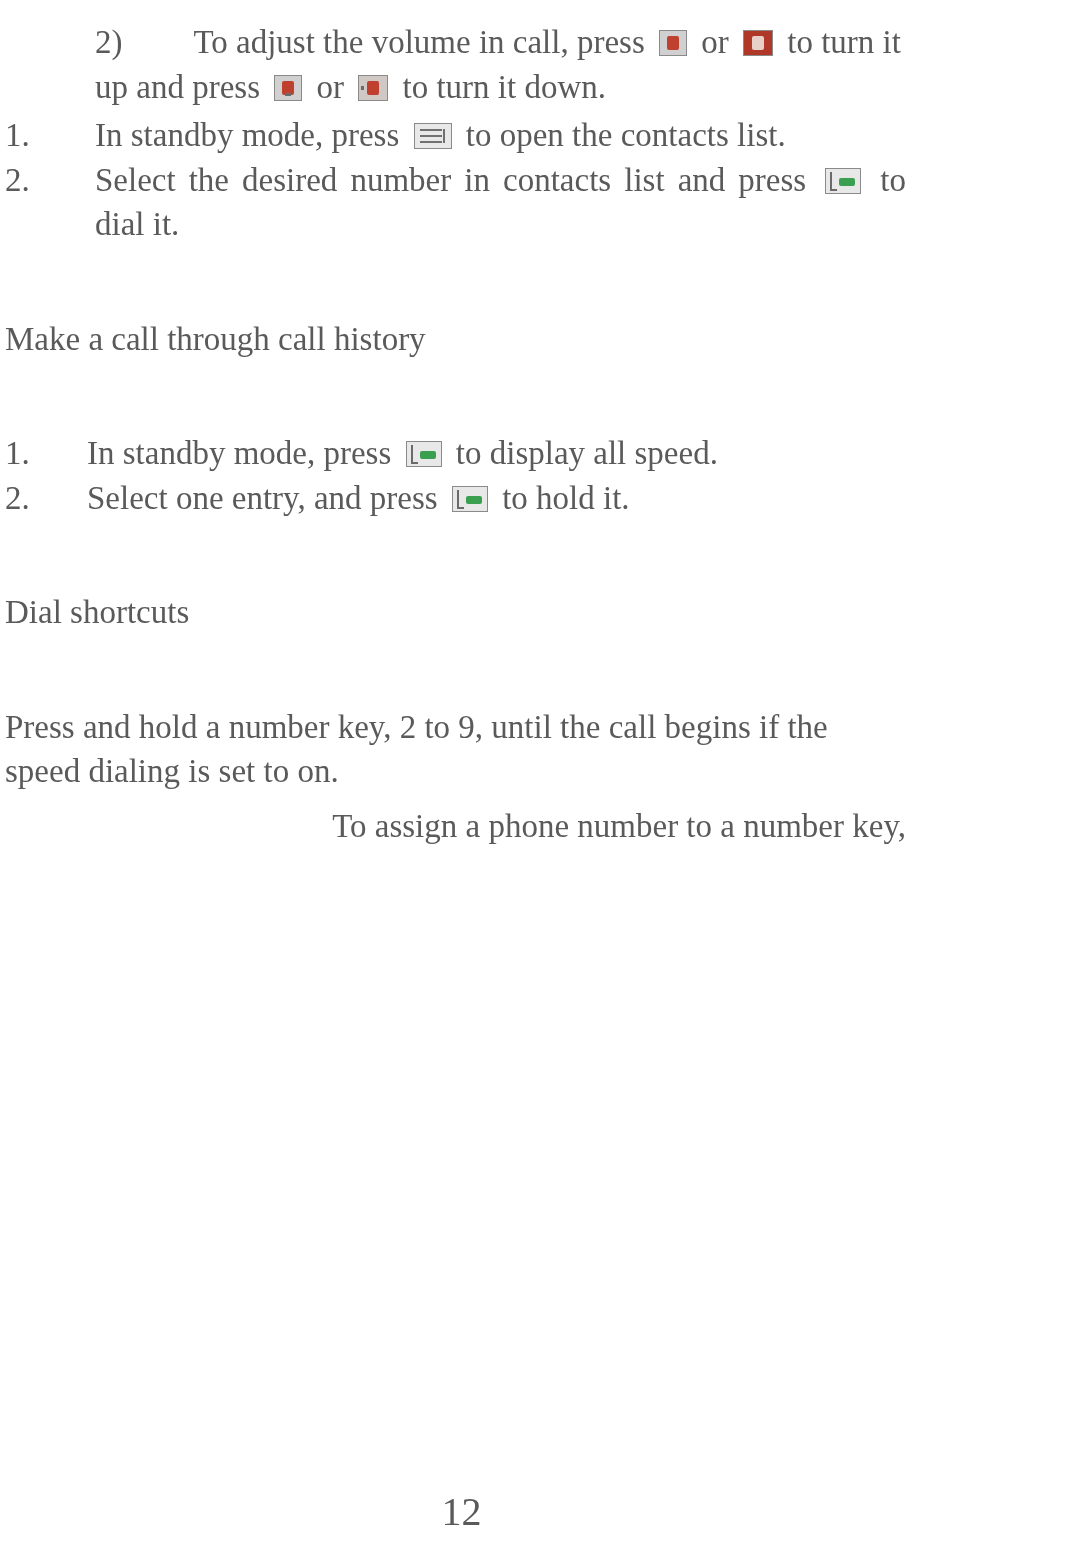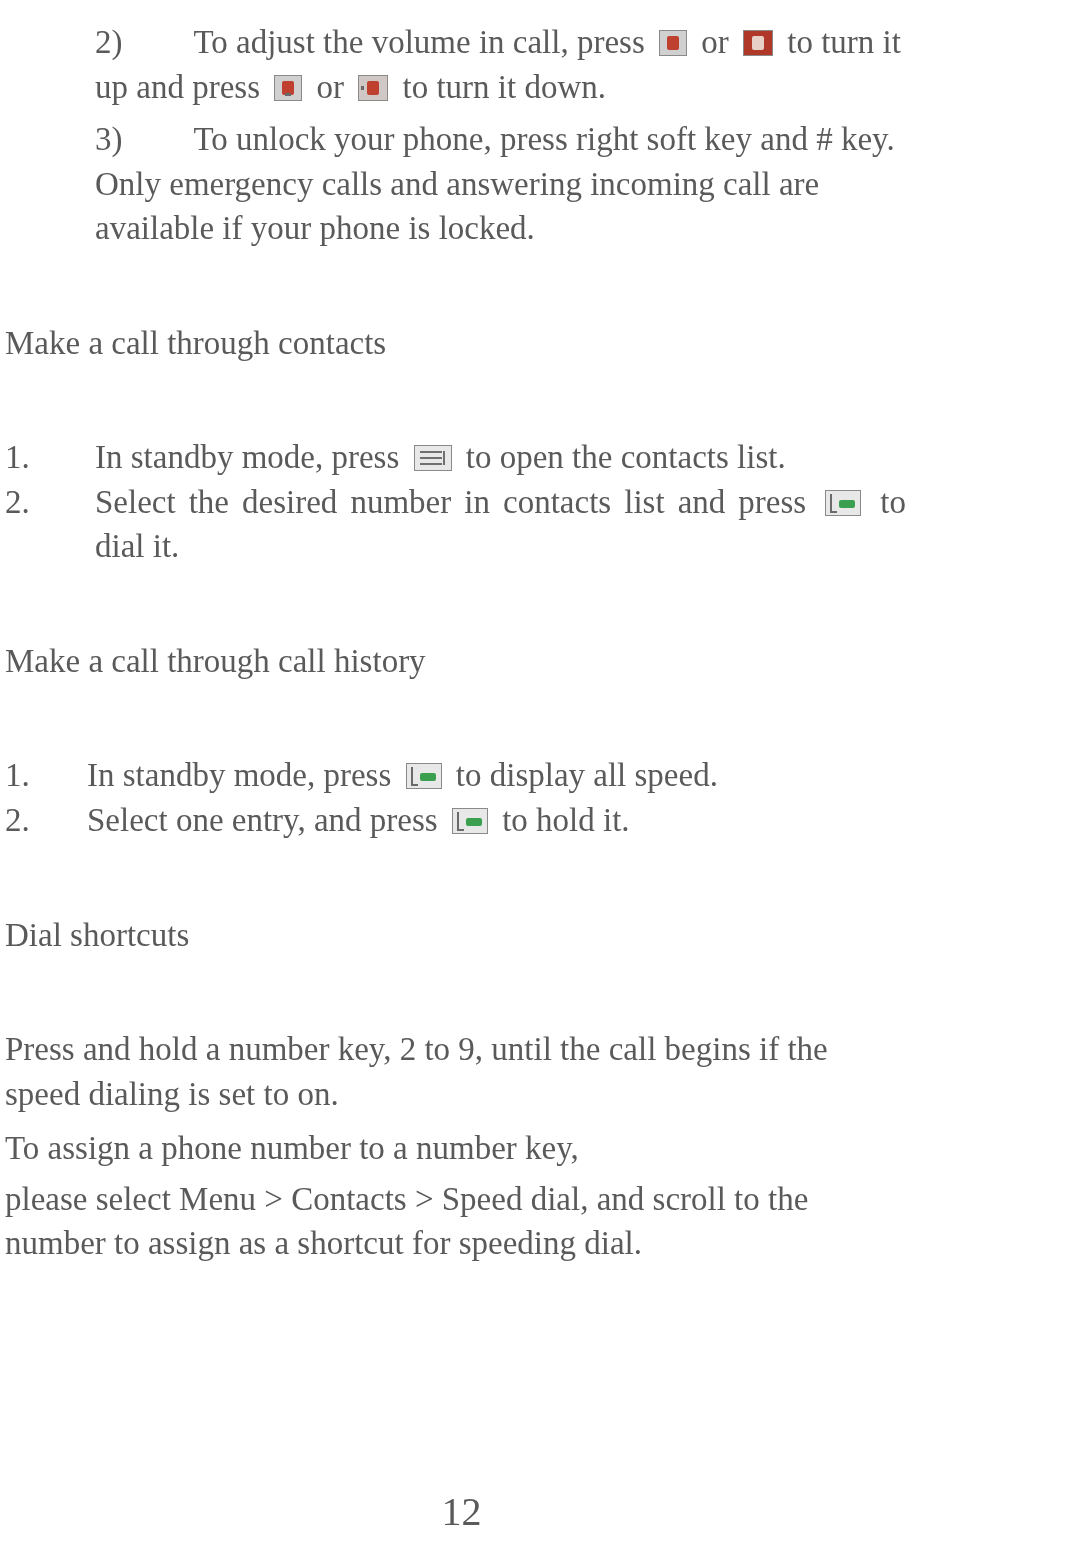--- a/index.html
+++ b/index.html
@@ -62,21 +62,21 @@
     color: #5a5a5a;
   }
   .icon-spacer {
     display: inline-block;
     vertical-align: -3px;
     margin: 0 6px;
   }
   svg { display: block; }
   .sec-gap-top { margin-top: 8px; }
   .small-gap { margin-top: 6px; }
-  .p-gap { margin-top: 10px; }
+  .p-gap { margin-top: 10px; text-align: right; }
 </style>
 </head>
 <body>
 
 <div class="page">
 
   <div class="indent-block">
     <p class="para">
       <span>2)</span>
       <span style="display:inline-block;width:55px"></span>
@@ -107,31 +107,21 @@
         <svg width="30" height="26" viewBox="0 0 30 26">
           <rect x="0.5" y="0.5" width="29" height="25" fill="#d0c8c4" stroke="#8a8a8a"></rect>
           <rect x="3" y="11" width="3" height="4" fill="#6a6a6a"></rect>
           <rect x="9" y="6" width="12" height="14" rx="2" fill="#c04030"></rect>
         </svg>
       </span>
       <span> to turn it down.</span>
     </p>
   </div>
 
-  <div class="indent-block sec-gap-top">
-    <p class="para">
-      <span>3)</span>
-      <span style="display:inline-block;width:55px"></span>
-      <span>To unlock your phone, press right soft key and # key. Only emergency calls and answering incoming call are available if your phone is locked.</span>
-    </p>
-  </div>
 
-  <div class="flush-block heading">
-    <span>Make a call through contacts</span>
-  </div>
 
   <div class="flush-block">
     <div class="num-row">
       <div class="num-label">1.</div>
       <div class="num-body">
         <span>In standby mode, press </span>
         <span class="icon-spacer">
           <svg width="38" height="26" viewBox="0 0 38 26">
             <rect x="0.5" y="0.5" width="37" height="25" fill="#e8e8e8" stroke="#8a8a8a"></rect>
             <path d="M6 7 h22 M6 13 h22 M6 19 h22" stroke="#707070" stroke-width="2"></path>
@@ -192,18 +182,17 @@
     </div>
   </div>
 
   <div class="flush-block heading">
     <span>Dial shortcuts</span>
   </div>
 
   <div class="flush-block">
     <p class="para">Press and hold a number key, 2 to 9, until the call begins if the speed dialing is set to on.</p>
     <p class="para p-gap">To assign a phone number to a number key,</p>
-    <p class="para small-gap">please select Menu &gt; Contacts &gt; Speed dial, and scroll to the number to assign as a shortcut for speeding dial.</p>
   </div>
 
   <div class="page-number">12</div>
 
 </div>
 
 </body></html>

